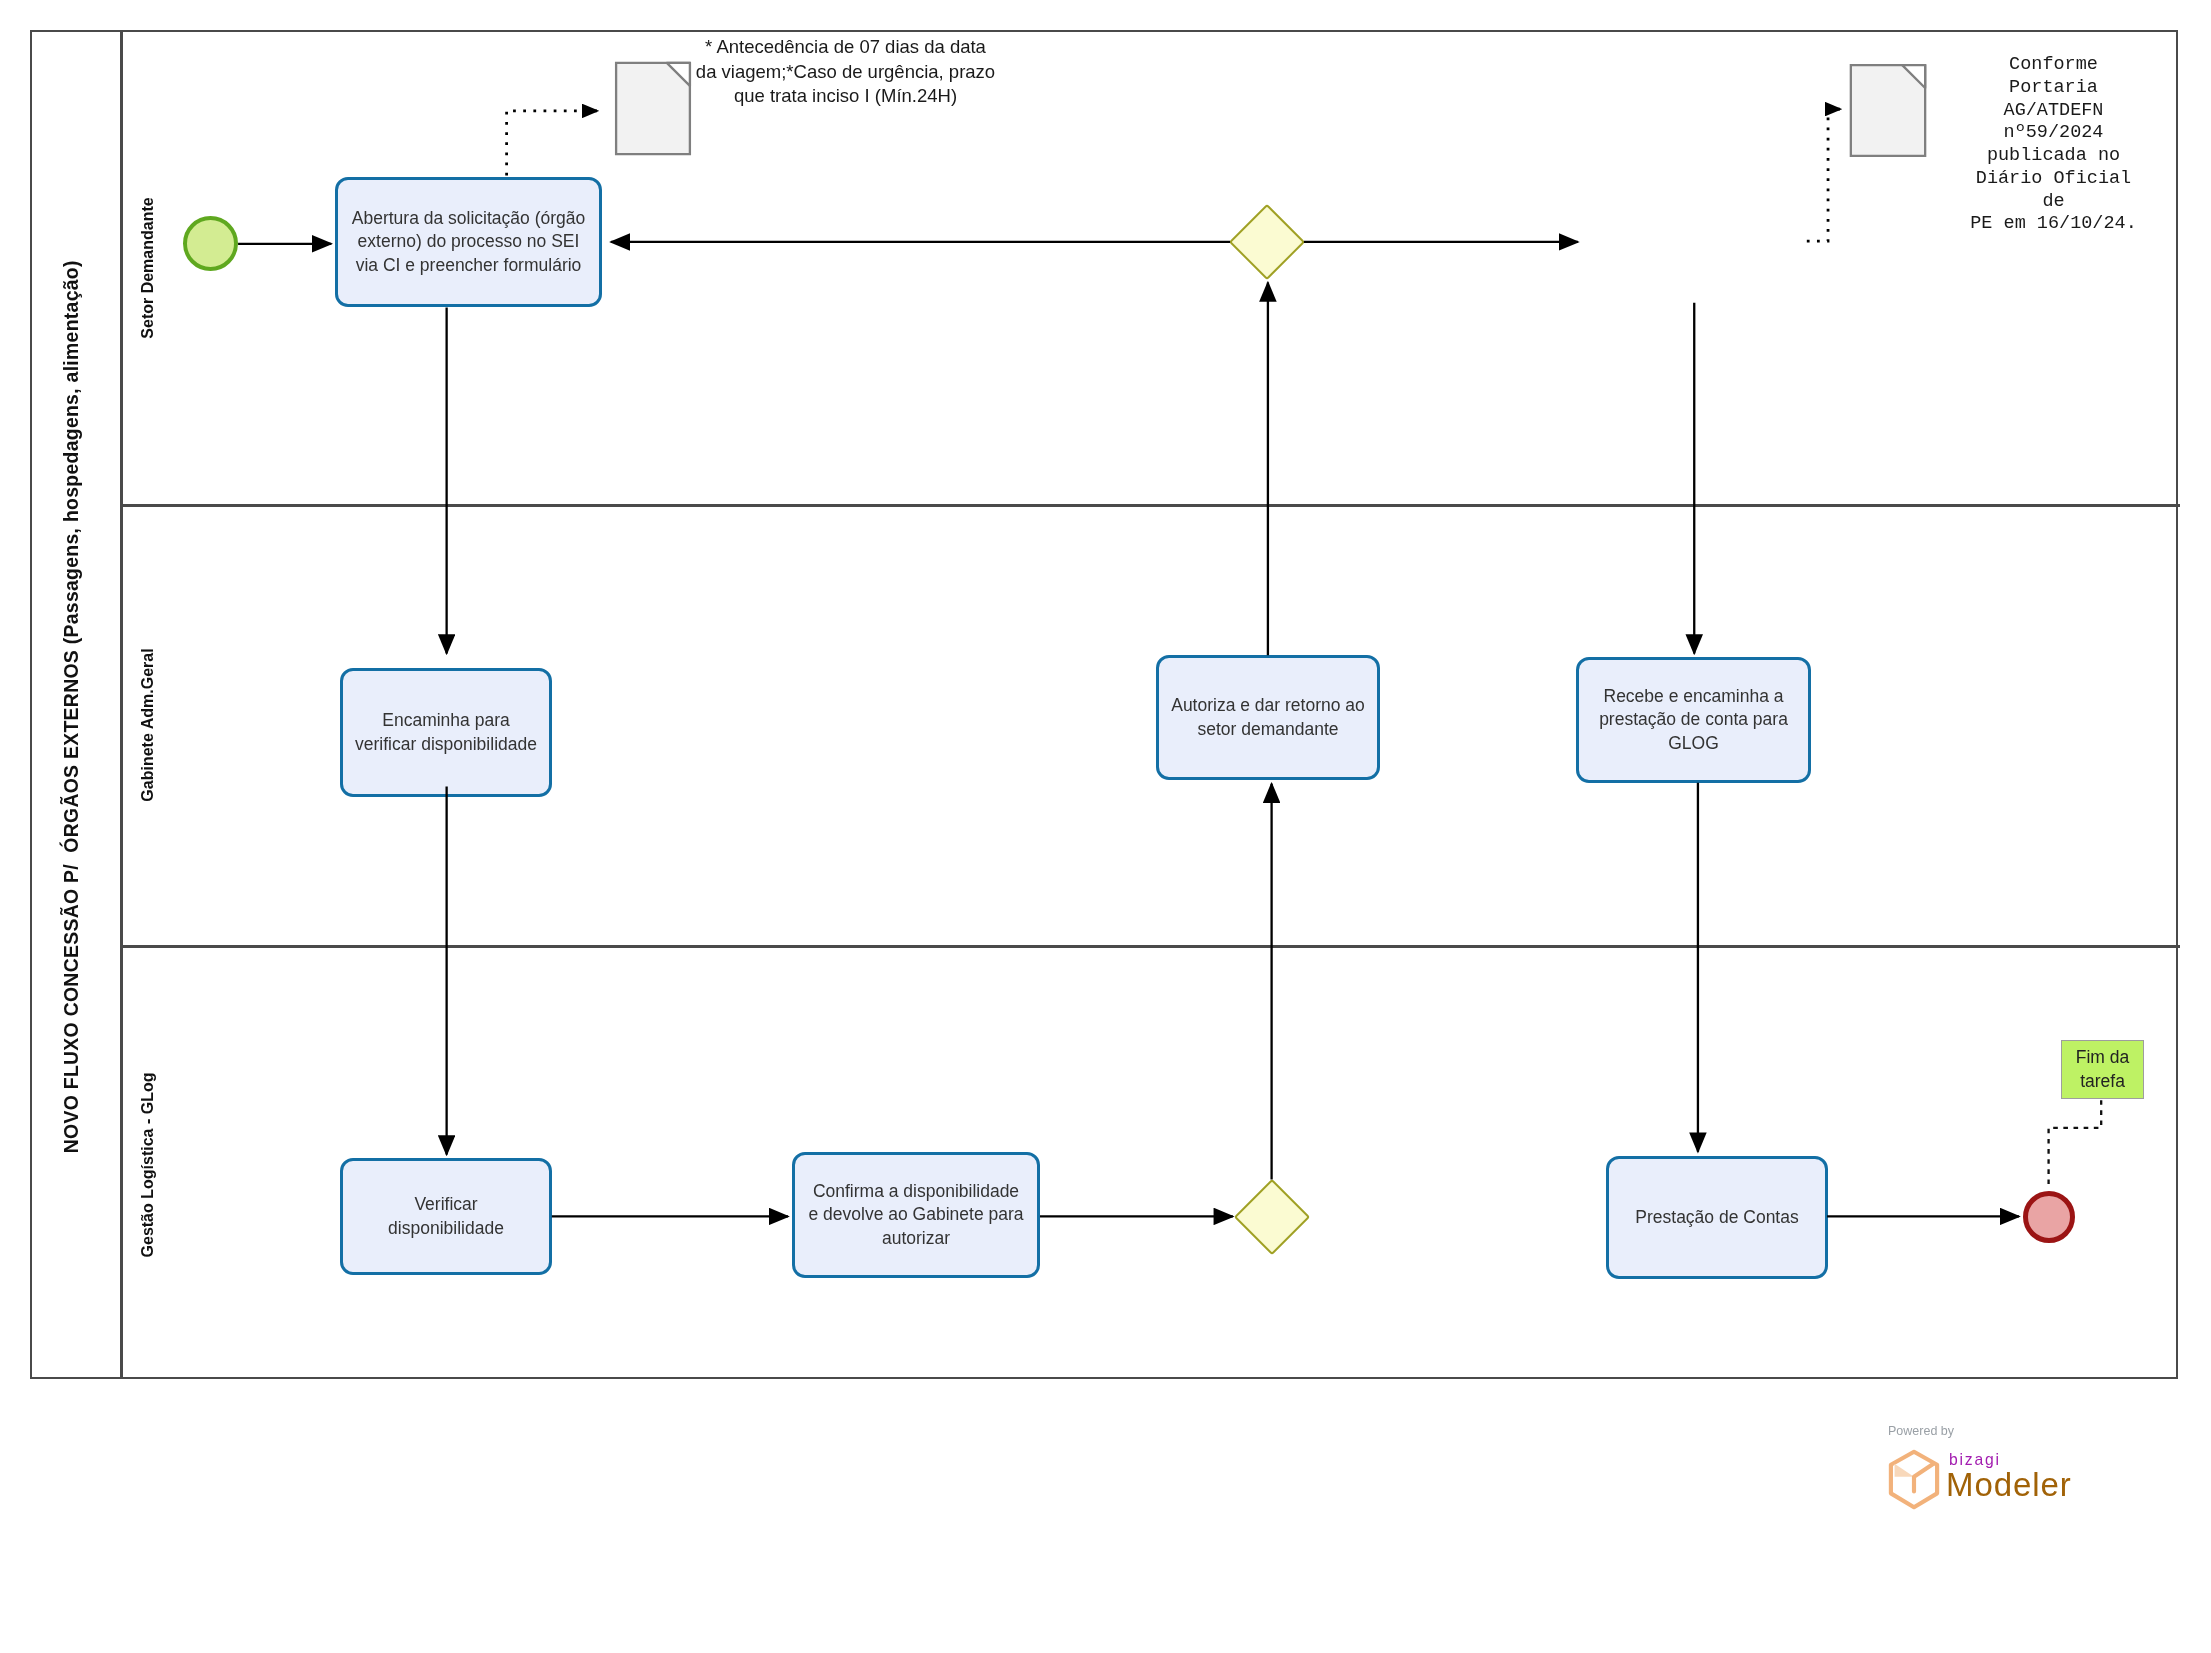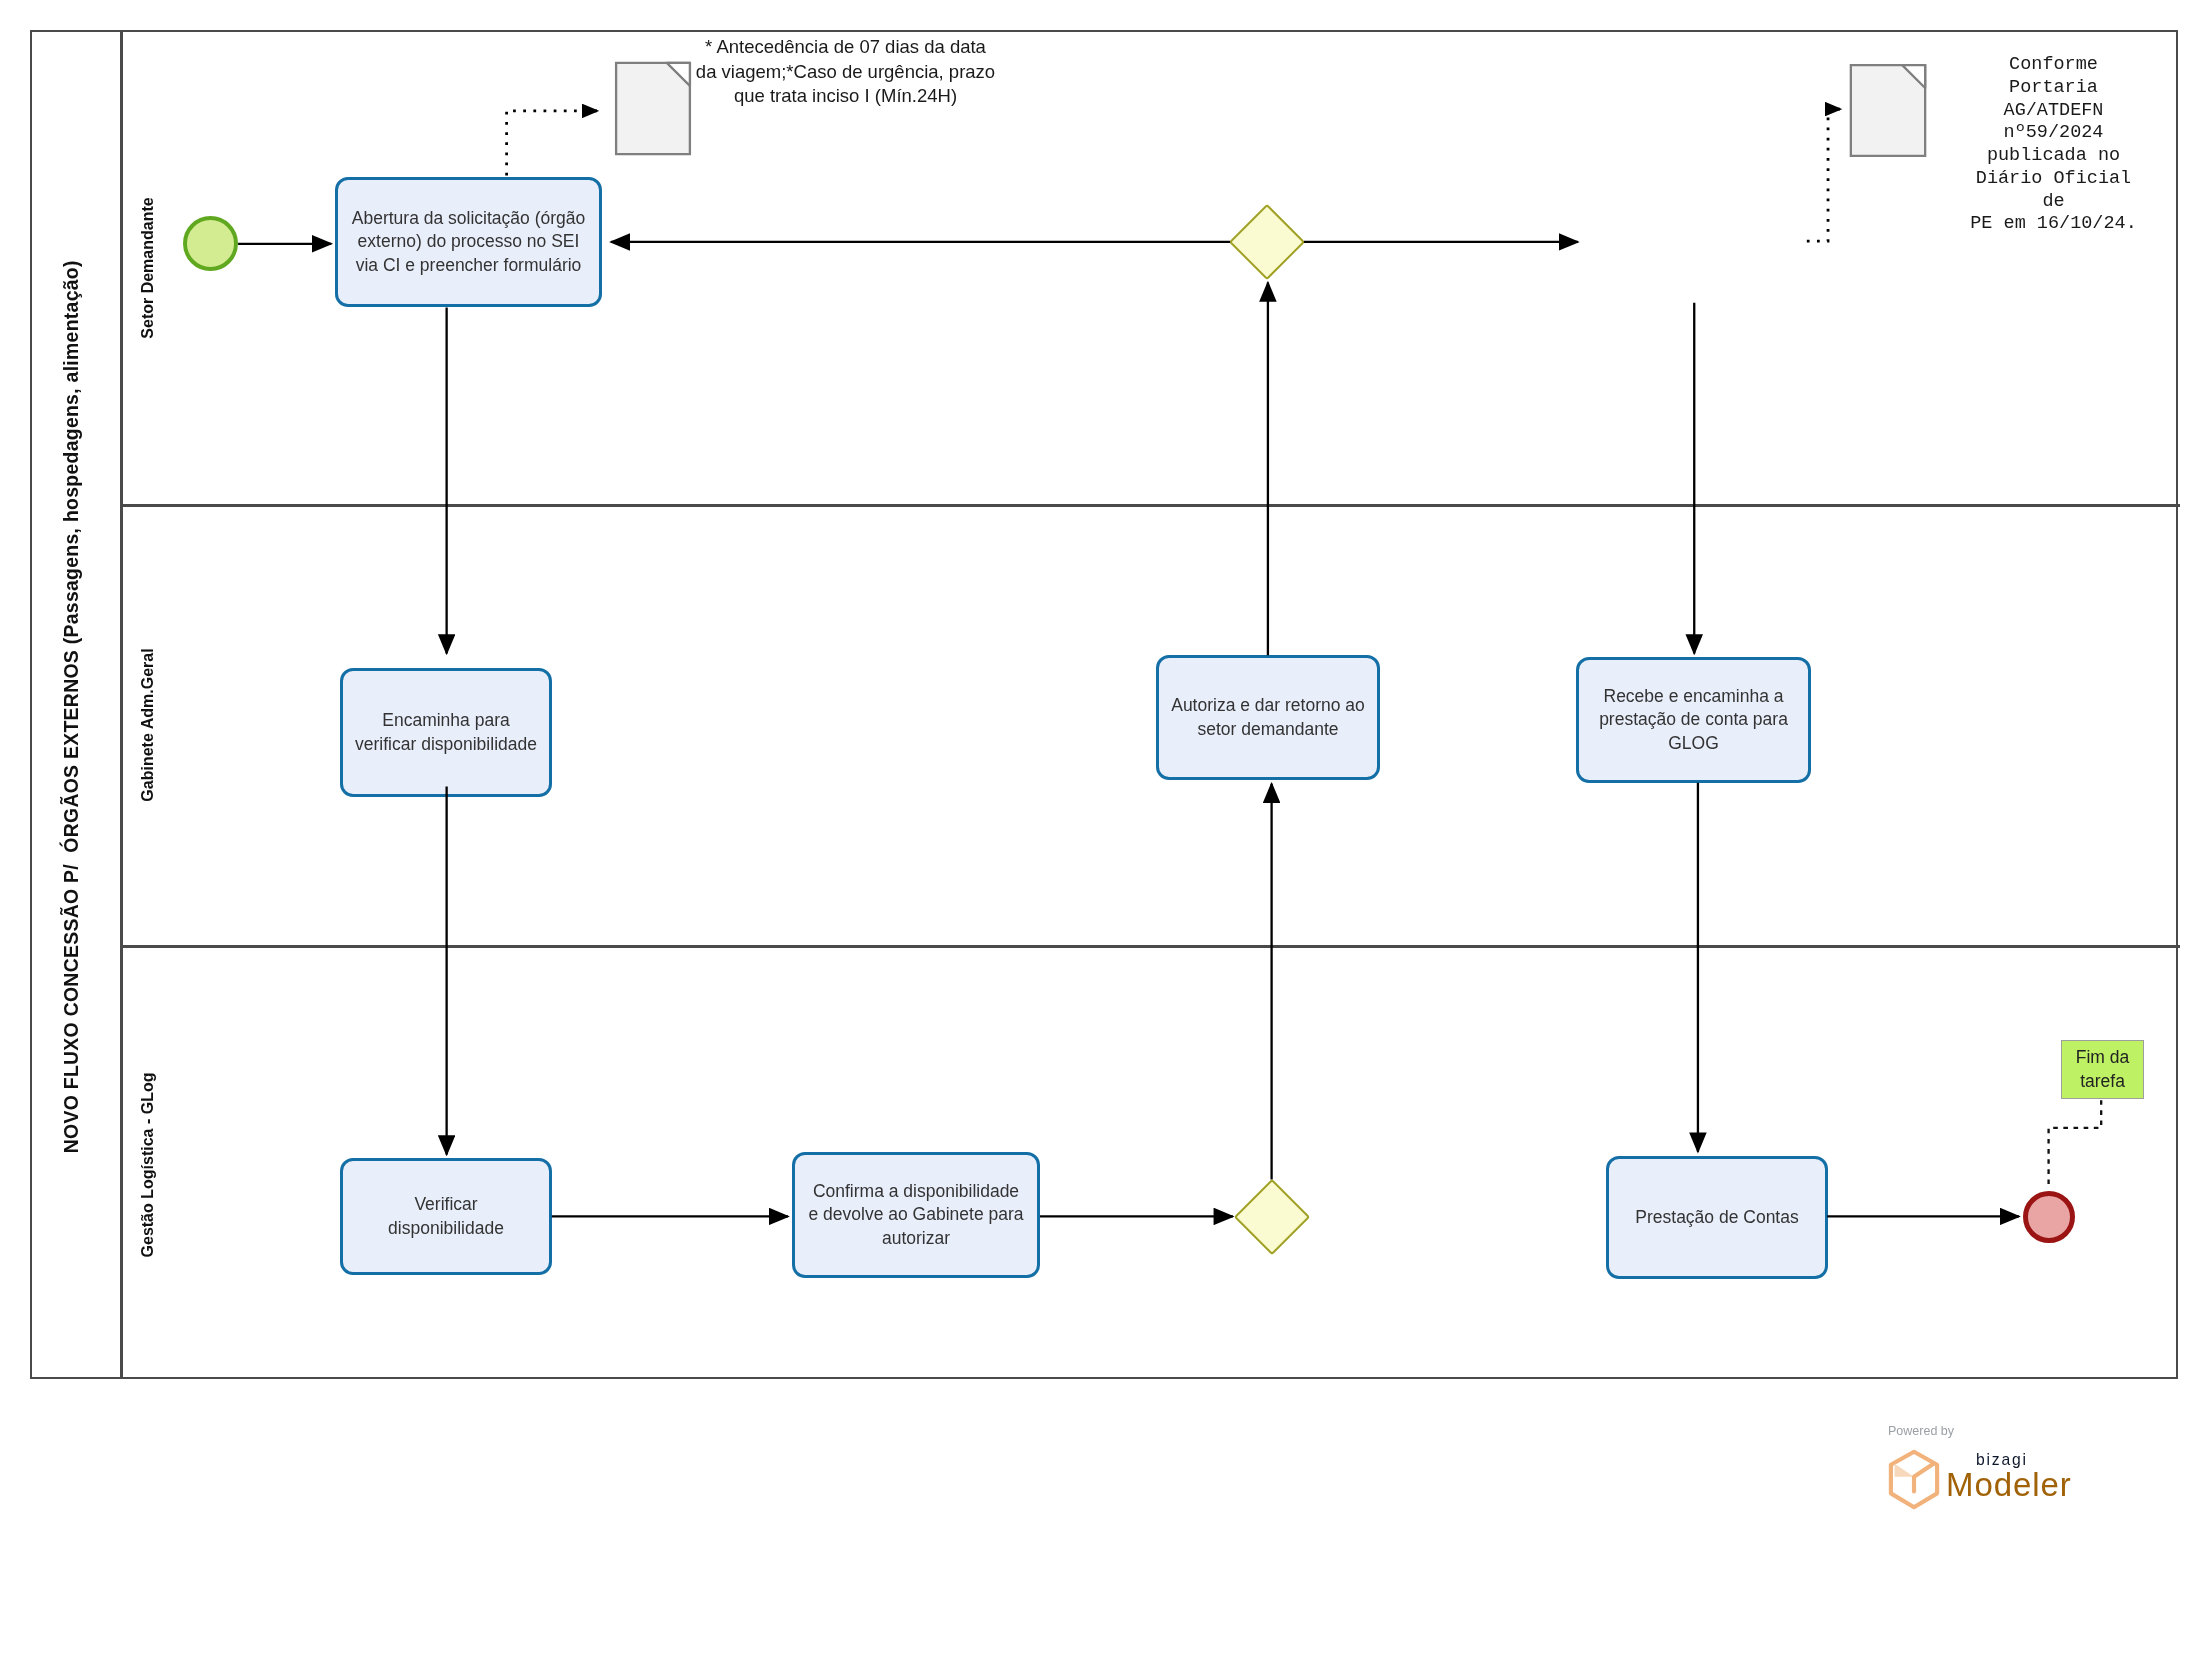--- a/index.html
+++ b/index.html
@@ -36,21 +36,21 @@
              font-size:17.5px;line-height:1.35;box-sizing:border-box;padding:1.8px 9.2px;}
 
   
   .connectors{position:absolute;left:0;top:0;pointer-events:none;}
   .flow{fill:none;stroke:#000;stroke-width:2.5;}
   .assoc{fill:none;stroke:#000;stroke-width:3;stroke-dasharray:3 8;}
   .dash{fill:none;stroke:#111;stroke-width:2.5;stroke-dasharray:5 6;}
 
   
   .powered-by{position:absolute;left:1888px;top:1424px;font-size:12.5px;color:#9aa0a6;}
-  .brand-small{position:absolute;left:1949px;top:1451px;font-size:15.7px;color:#0f172a;letter-spacing:1.8px;margin-left:27px;}
+  .brand-small{position:absolute;left:1949px;top:1451px;font-size:15.7px;color:#a21caf;letter-spacing:1.8px;}
   .brand-big{position:absolute;left:1946px;top:1466px;font-size:33px;color:#a16207;letter-spacing:0.9px;}
 </style>
 </head>
 <body>
 
 <div class="stage">
 
   <div class="pool"></div>
   <div class="vline" style="left:120px;top:30px;width:2.8px;height:1349px;"></div>
   <div class="hline" style="left:120px;top:504px;width:2060px;height:2.8px;"></div>

